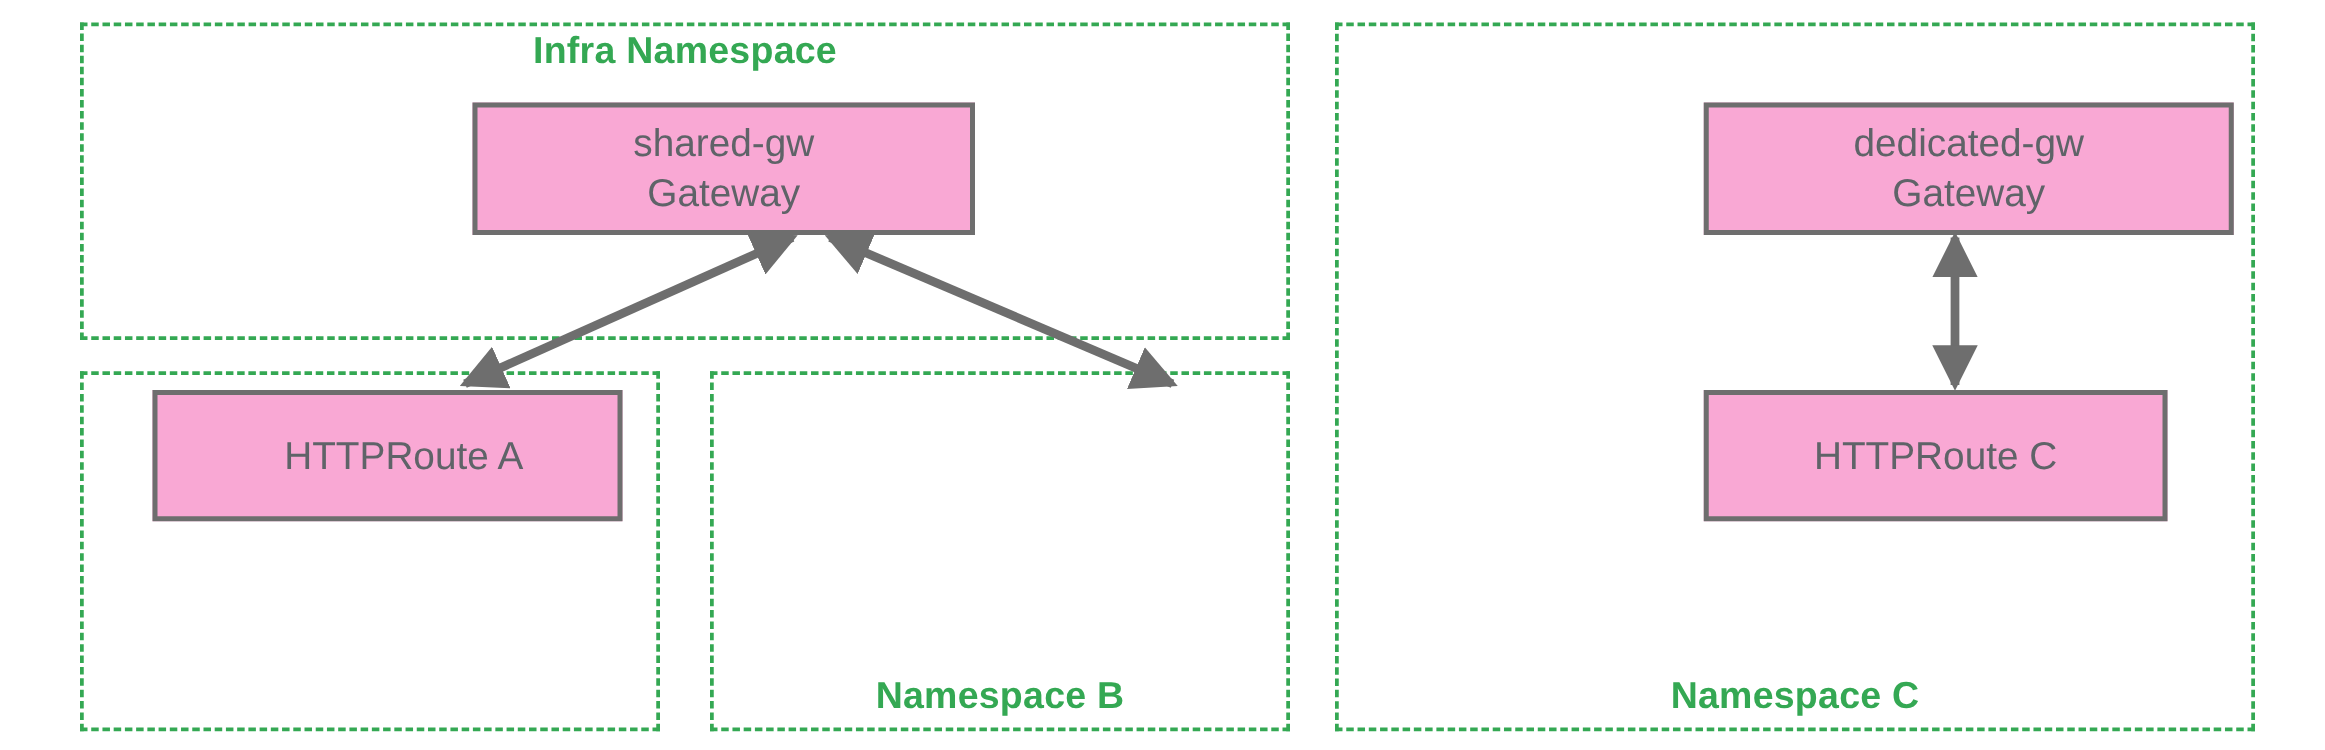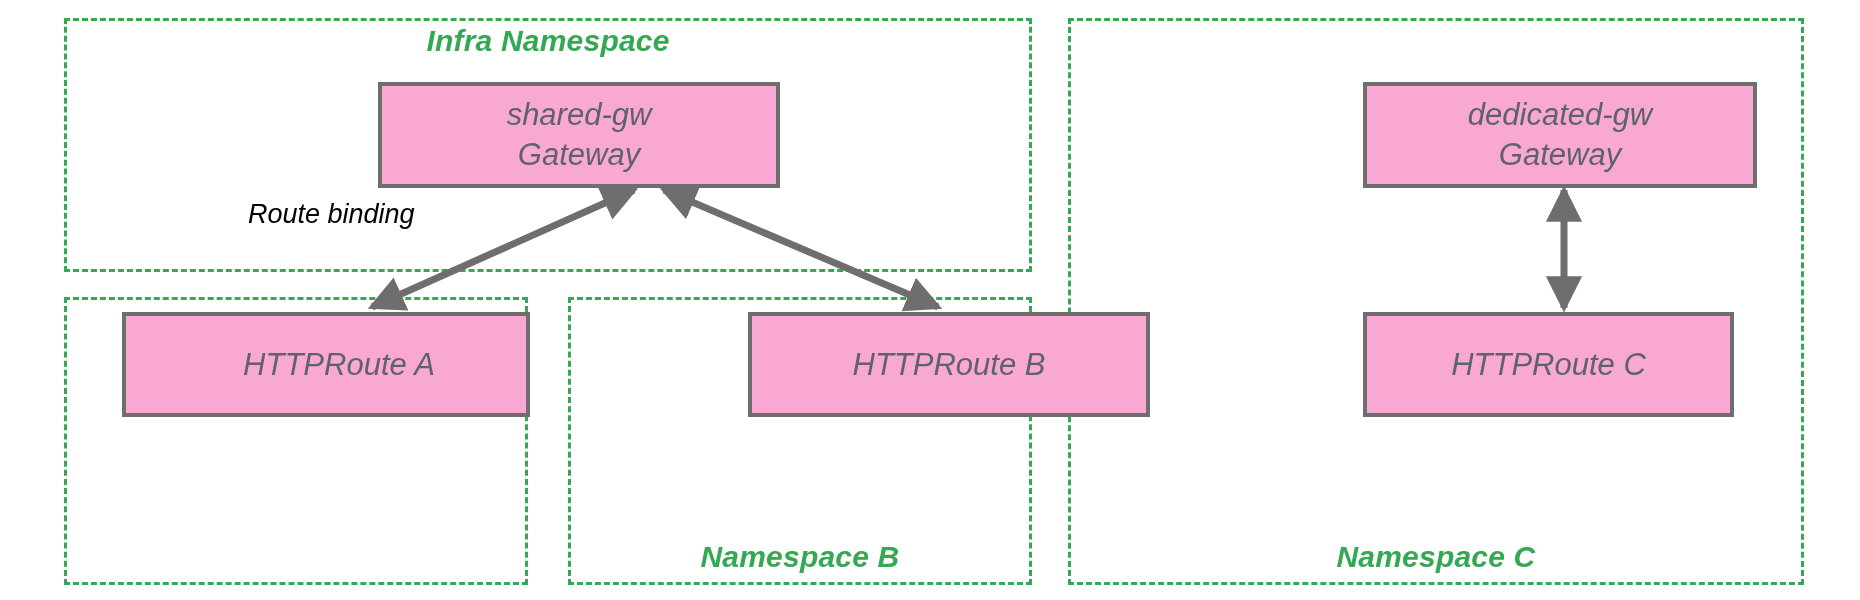--- a/index.html
+++ b/index.html
@@ -9,21 +9,20 @@
   }
   body {
     font-family: "Liberation Sans", sans-serif;
   }
   #canvas {
     position: relative;
     width: 1860px;
     height: 600px;
     background: #ffffff;
     overflow: hidden;
-    font-style: italic;
   }
 
   
   .ns-region {
     position: absolute;
     border: 3px dashed #34a853;
     box-sizing: border-box;
     background: transparent;
   }
 
@@ -103,24 +102,22 @@
   <div class="ns-label" style="left:64px; top:24px; width:968px;">Infra Namespace</div>
 
 
   <div class="ns-label" style="left:1068px; top:540px; width:736px;">Namespace C</div>
 
   <div class="ns-label" style="left:568px; top:540px; width:464px;">Namespace B</div>
 
   <div class="node-box" style="left:378px; top:82px; width:402px; height:106px;">shared-gw
 Gateway</div>
 
-  <div class="node-box" style="left:1363px; top:82px; width:394px; height:106px;">dedicated-gw
+  <div class="node-box" style="left:1363px; top:82px; width:424px; height:106px;">dedicated-gw
 Gateway</div>
 
-  <div class="node-box" style="left:122px; top:312px; width:408px; height:105px;padding-left:26px;">HTTPRoute A</div>
+  <div class="node-box" style="left:122px; top:312px; width:376px; height:105px;padding-left:26px;">HTTPRoute A</div>
 
-  <div class="node-box" style="left:748px; top:312px; width:402px; height:105px;">HTTPRoute B</div>
 
   <div class="node-box" style="left:1363px; top:312px; width:371px; height:105px;">HTTPRoute C</div>
 
-  <div class="edge-label" style="left:248px; top:199px;">Route binding</div>
 
 </div>
 
 </body></html>

